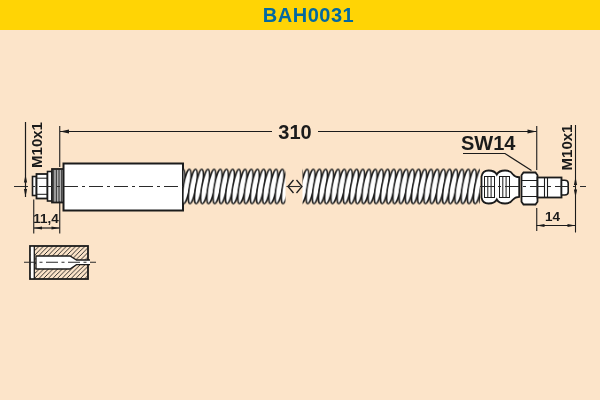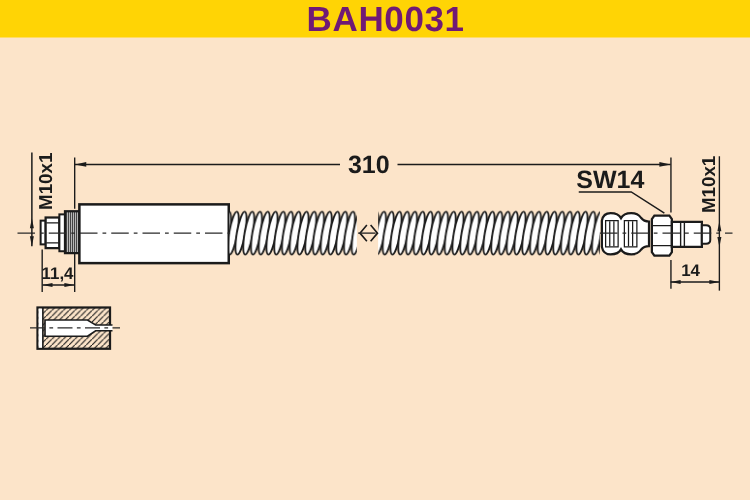--- a/index.html
+++ b/index.html
@@ -9,22 +9,22 @@
     font-family:"Liberation Sans", sans-serif;
   }
   .page{position:relative;width:600px;height:400px;background:#FCE4C9;}
   .banner{
     position:absolute;left:0;top:0;width:600px;height:30px;
     background:#FFD405;
   }
   .banner .title{
     display:block;width:100%;height:19px;line-height:31px;
     text-align:center;padding-left:17px;box-sizing:border-box;
-    font-size:28px;font-weight:bold;letter-spacing:.5px;
-    color:#701a75;
+    font-size:20px;font-weight:bold;letter-spacing:.5px;
+    color:#0369a1;
   }
   svg.drawing{position:absolute;left:0;top:0;}
   text{font-family:"Liberation Sans", sans-serif;font-weight:bold;fill:#1B1B1B;}
   .t-big{font-size:20px;}
   .t-small{font-size:13.5px;}
   .t-rot{font-size:15px;}
 </style>
 </head>
 <body>
 

